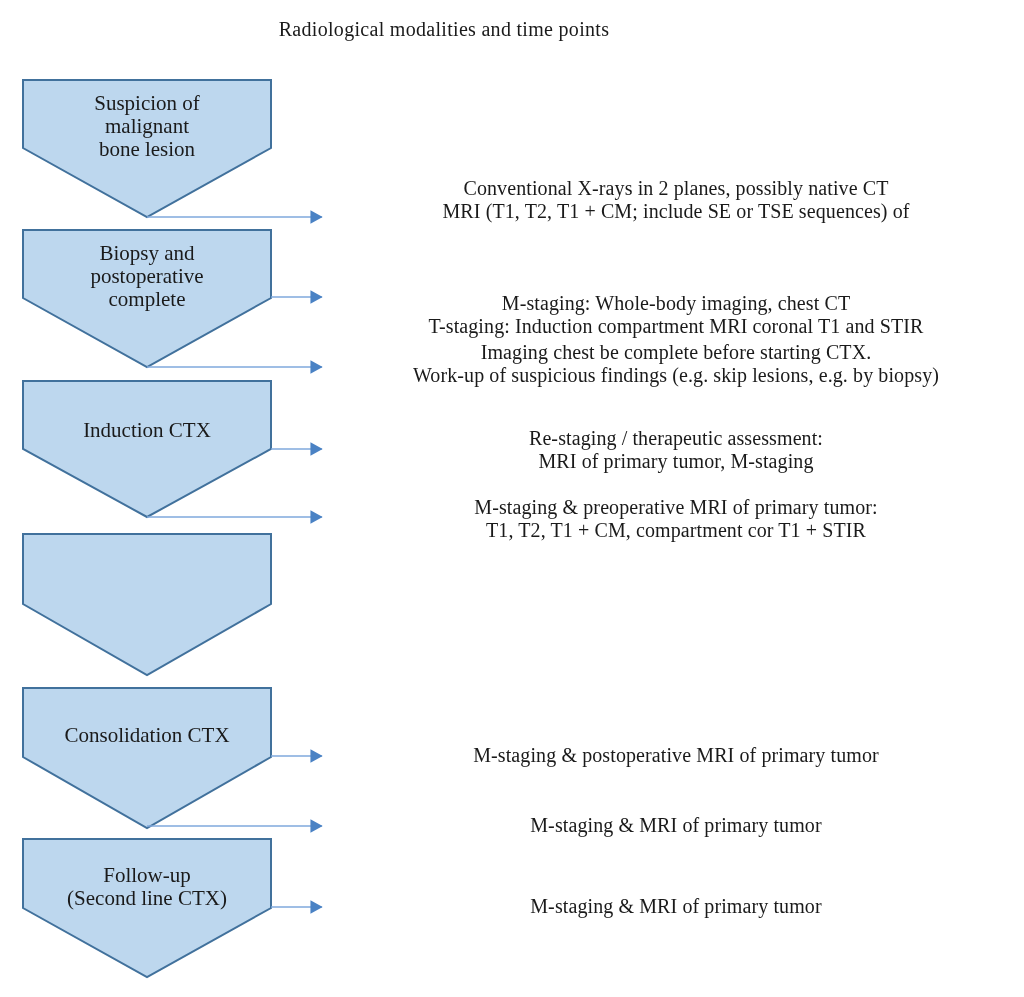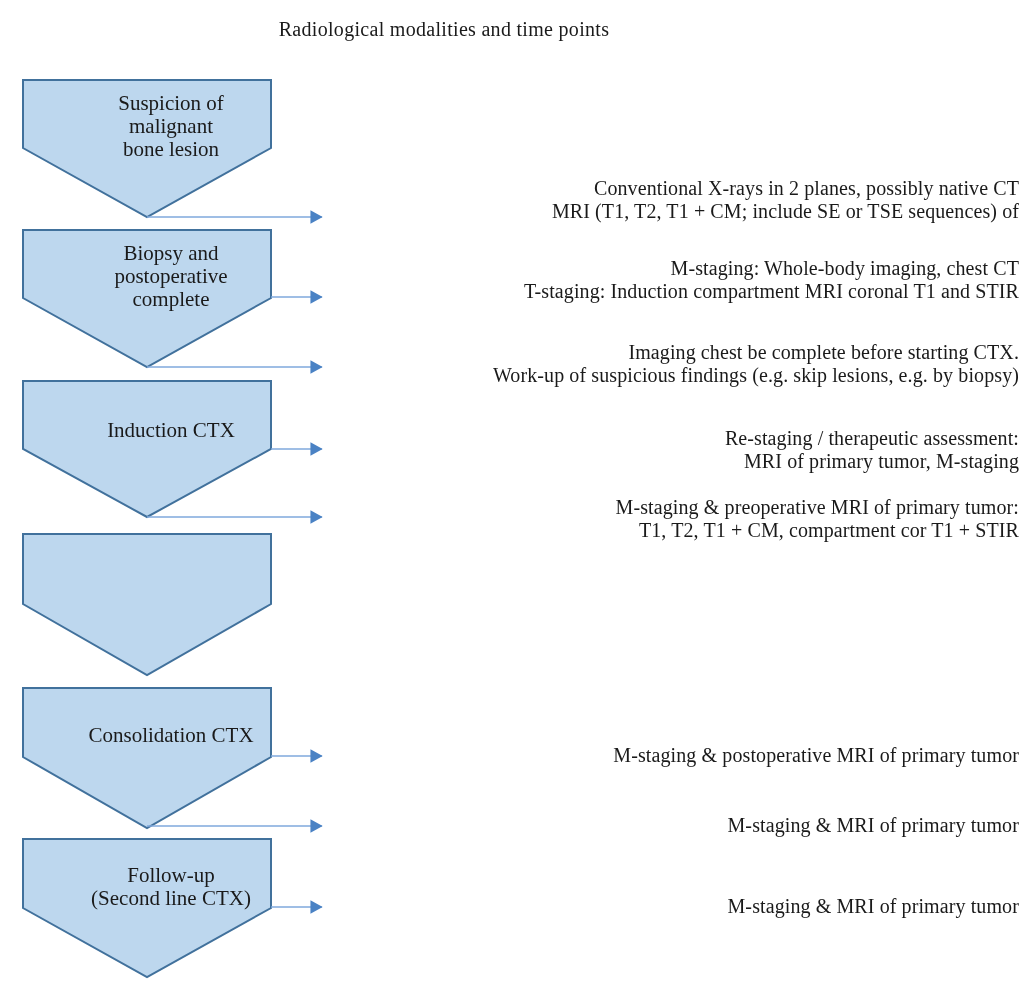--- a/index.html
+++ b/index.html
@@ -31,27 +31,26 @@
     white-space: nowrap;
   }
   .stage-label {
     position: absolute;
     left: 23px;
     width: 248px;
     text-align: center;
     font-size: 21px;
     line-height: 23px;
     white-space: nowrap;
-    margin-left: 24px;
   }
   .annotation {
     position: absolute;
     left: 333px;
     width: 686px;
-    text-align: right;
+    text-align: center;
     font-size: 20px;
     line-height: 23px;
     letter-spacing: 0.1px;
     white-space: nowrap;
   }
   .line { display: block; }
 </style>
 </head>
 <body>
 
@@ -101,21 +100,21 @@
     <span class="line">(Second line CTX)</span>
   </div>
   <div class="stage-label" style="top:724px">
     <span class="line">Consolidation CTX</span>
   </div>
 
   <div class="annotation" style="top:177px">
     <span class="line">Conventional X-rays in 2 planes, possibly native CT</span>
     <span class="line">MRI (T1, T2, T1 + CM; include SE or TSE sequences) of</span>
   </div>
-  <div class="annotation" style="top:257px">
+  <div class="annotation" style="top:292px">
     <span class="line">M-staging: Whole-body imaging, chest CT</span>
     <span class="line">T-staging: Induction compartment MRI coronal T1 and STIR</span>
   </div>
   <div class="annotation" style="top:341px">
     <span class="line">Imaging chest be complete before starting CTX.</span>
     <span class="line">Work-up of suspicious findings (e.g. skip lesions, e.g. by biopsy)</span>
   </div>
   <div class="annotation" style="top:427px">
     <span class="line">Re-staging / therapeutic assessment:</span>
     <span class="line">MRI of primary tumor, M-staging</span>

